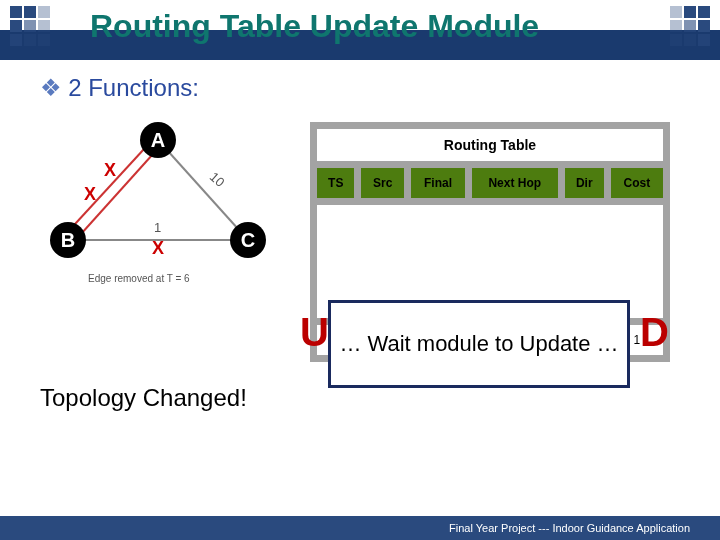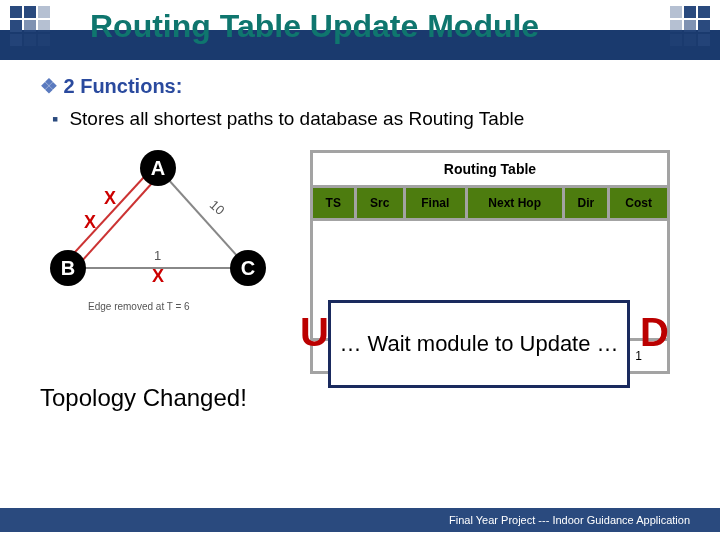--- a/index.html
+++ b/index.html
@@ -7,43 +7,43 @@
   .title-bar { position: relative; height: 60px; background: #fff; }
   .title-stripe { position: absolute; top: 30px; left: 0; right: 0; height: 30px; background: #1a3a6e; }
   .corner-sq { position: absolute; display: grid; gap: 2px; }
   .corner-sq.left { top: 6px; left: 10px; grid-template-columns: repeat(3, 12px); grid-template-rows: repeat(3, 12px); }
   .corner-sq.right { top: 6px; right: 10px; grid-template-columns: repeat(3, 12px); grid-template-rows: repeat(3, 12px); }
   .sq { background: #2a4a7e; }
   .sq.lt { opacity: .35; }
   .sq.md { opacity: .6; }
   .title-text { position: absolute; top: 8px; left: 90px; font-size: 32px; font-weight: bold; color: #0f766e; z-index: 2; }
   .content { padding: 14px 40px 0 40px; }
-  .h1 { color: #2a4a9e; font-weight: bold; font-size: 20px; margin-bottom: 10px; }
+  .h1 { color: #2a4a9e; font-weight: normal; font-size: 24px; margin-bottom: 10px; }
   .h1::before { content: "❖ "; color: #5a7abf; }
   .ul { list-style: none; padding-left: 34px; }
   .ul li { font-size: 19px; color: #000; margin-bottom: 4px; }
   .ul li::before { content: "▪ "; color: #2a4a7e; font-size: 18px; margin-left: -22px; margin-right: 6px; }
   .mid { display: flex; margin-top: 20px; gap: 10px; align-items: flex-start; }
   .graph { width: 260px; height: 160px; position: relative; }
   .node { position: absolute; width: 36px; height: 36px; border-radius: 50%; background: #000; color: #fff; font-weight: bold; font-size: 20px; display: flex; align-items: center; justify-content: center; }
   .nA { top: 0; left: 100px; }
   .nB { top: 100px; left: 10px; }
   .nC { top: 100px; left: 190px; }
   .edge-lbl { position: absolute; font-size: 13px; color: #555; }
   .xmark { position: absolute; color: #c00; font-weight: bold; font-size: 18px; }
   .caption { position: absolute; bottom: -2px; left: 48px; font-size: 10px; color: #555; }
   .rt-table { border-collapse: collapse; font-size: 12px; width: 360px; }
-  .rt-table th, .rt-table td { border: 3px solid #a3a3a3; padding: 8px 6px; text-align: center; }
+  .rt-table th, .rt-table td { border: 7px solid #a3a3a3; padding: 8px 6px; text-align: center; }
   .rt-table .hdr td { font-weight: bold; font-size: 14px; }
   .rt-table .cols th { font-weight: bold; background: #4d7c0f; }
   .update-box { position: absolute; top: 300px; left: 328px; width: 302px; height: 88px; background: #fff; border: 3px solid #1a2a5e; z-index: 5; display: flex; align-items: center; justify-content: center; text-align: center; font-size: 22px; padding: 4px; }
   .update-red { position: absolute; top: 310px; left: 300px; color: #b00; font-size: 40px; font-weight: bold; z-index: 4; }
   .update-red.r2 { left: 640px; }
   .topo { position: absolute; top: 384px; left: 40px; color: #000000; font-size: 24px; }
-  .footer { position: absolute; bottom: 8px; left: 0; right: 0; height: 36px; background: linear-gradient(#fff 0, #fff 12px, #2a4a7e 12px, #2a4a7e 36px); }
+  .footer { position: absolute; bottom: 0; left: 0; right: 0; height: 36px; background: linear-gradient(#fff 0, #fff 12px, #2a4a7e 12px, #2a4a7e 36px); }
   .footer-text { position: absolute; right: 30px; bottom: 6px; color: #fff; font-size: 11px; }
   svg.edges { position: absolute; top: 0; left: 0; }
 </style>
 </head>
 <body>
 
 <div class="title-bar">
   <div class="title-stripe"></div>
   <div class="corner-sq left">
     <div class="sq"></div>
@@ -66,21 +66,20 @@
     <div class="sq lt"></div>
       <div class="sq lt"></div>
       <div class="sq md"></div>
   </div>
   <div class="title-text">Routing Table Update Module</div>
 </div>
 
 <div class="content">
   <div class="h1">2 Functions:</div>
   <ul class="ul">
-    <li>Stores all shortest paths to database as Routing Table</li>
   </ul>
 
   <div class="mid">
     <div class="graph">
       <svg class="edges" width="260" height="160">
         <line x1="118" y1="18" x2="208" y2="118" stroke="#888" stroke-width="2"></line>
         <line x1="28" y1="118" x2="208" y2="118" stroke="#888" stroke-width="2"></line>
         <line x1="116" y1="14" x2="24" y2="114" stroke="#c33" stroke-width="2"></line>
         <line x1="122" y1="22" x2="32" y2="122" stroke="#c33" stroke-width="2"></line>
         <polygon points="24,114 32,108 30,118" fill="#c33"></polygon>

